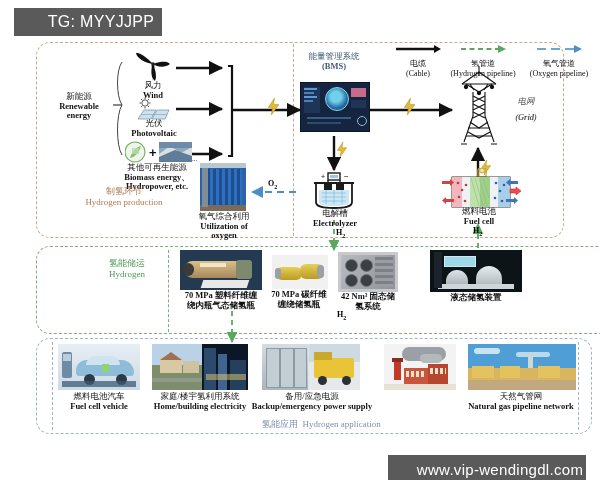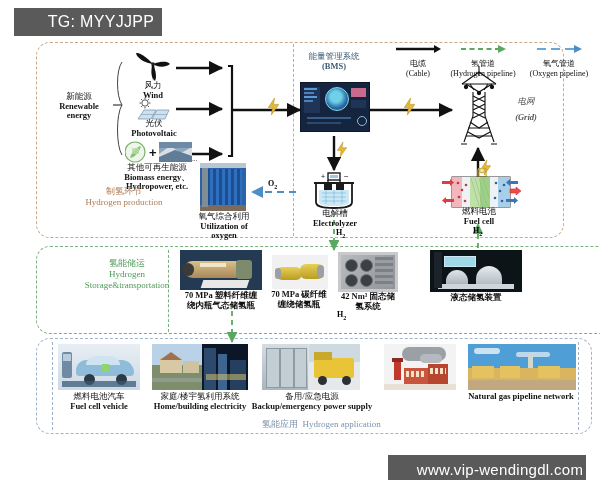--- a/index.html
+++ b/index.html
@@ -405,21 +405,20 @@
     <span>H</span><span class="sub">2</span>
   </div>
 
   <div class="abs sec-title" id="title-production">
     <span class="t-cn">制氢环节</span>
     <span class="t-en">Hydrogen production</span>
   </div>
   <div class="abs sec-title" id="title-storage">
     <span class="t-cn">氢能储运</span>
     <span class="t-en">Hydrogen</span>
-    <span class="t-en">Storage&amp;transportation</span>
   </div>
   <div class="abs" id="title-app">
     <span>氢能应用</span>
     <span>&nbsp;</span><span>Hydrogen application</span>
   </div>
 
   <div class="abs photo" style="left:180px;top:250px;width:82px;height:40px;background:#243a52;">
     <div style="position:absolute;left:4px;top:11px;width:60px;height:17px;border-radius:9px;background:linear-gradient(#d8c089,#a8885a);"></div>
     <div style="position:absolute;left:2px;top:13px;width:12px;height:13px;border-radius:7px;background:#3a3a38;"></div>
     <div style="position:absolute;left:56px;top:10px;width:16px;height:19px;background:#7d8a6e;border-radius:3px;"></div>
@@ -532,19 +531,20 @@
     <div style="position:absolute;left:6px;top:4px;width:26px;height:6px;border-radius:4px;background:#eaf2f7;opacity:.8;"></div>
     <div style="position:absolute;left:48px;top:8px;width:34px;height:5px;border-radius:4px;background:#eaf2f7;opacity:.7;"></div>
     <div style="position:absolute;left:60px;top:10px;width:5px;height:18px;background:#cfd8d0;"></div>
     <div style="position:absolute;left:0px;top:24px;width:108px;height:12px;background:#d8b55e;"></div>
     <div style="position:absolute;left:4px;top:22px;width:22px;height:12px;background:#e3c25f;"></div>
     <div style="position:absolute;left:32px;top:22px;width:20px;height:12px;background:#e3c25f;"></div>
     <div style="position:absolute;left:70px;top:22px;width:22px;height:12px;background:#e3c25f;"></div>
     <div style="position:absolute;left:0px;top:36px;width:108px;height:10px;background:#c2a87f;"></div>
   </div>
   <div class="abs lbl" style="left:458px;top:392px;width:126px;">
+    <div class="cn">天然气管网</div>
     <div class="en">Natural gas pipeline network</div>
   </div>
 
   <div class="abs badge" id="tg-badge">TG: MYYJJPP</div>
   <div class="abs badge" id="url-badge">www.vip-wendingdl.com</div>
 
 </div>
 
 </body></html>

